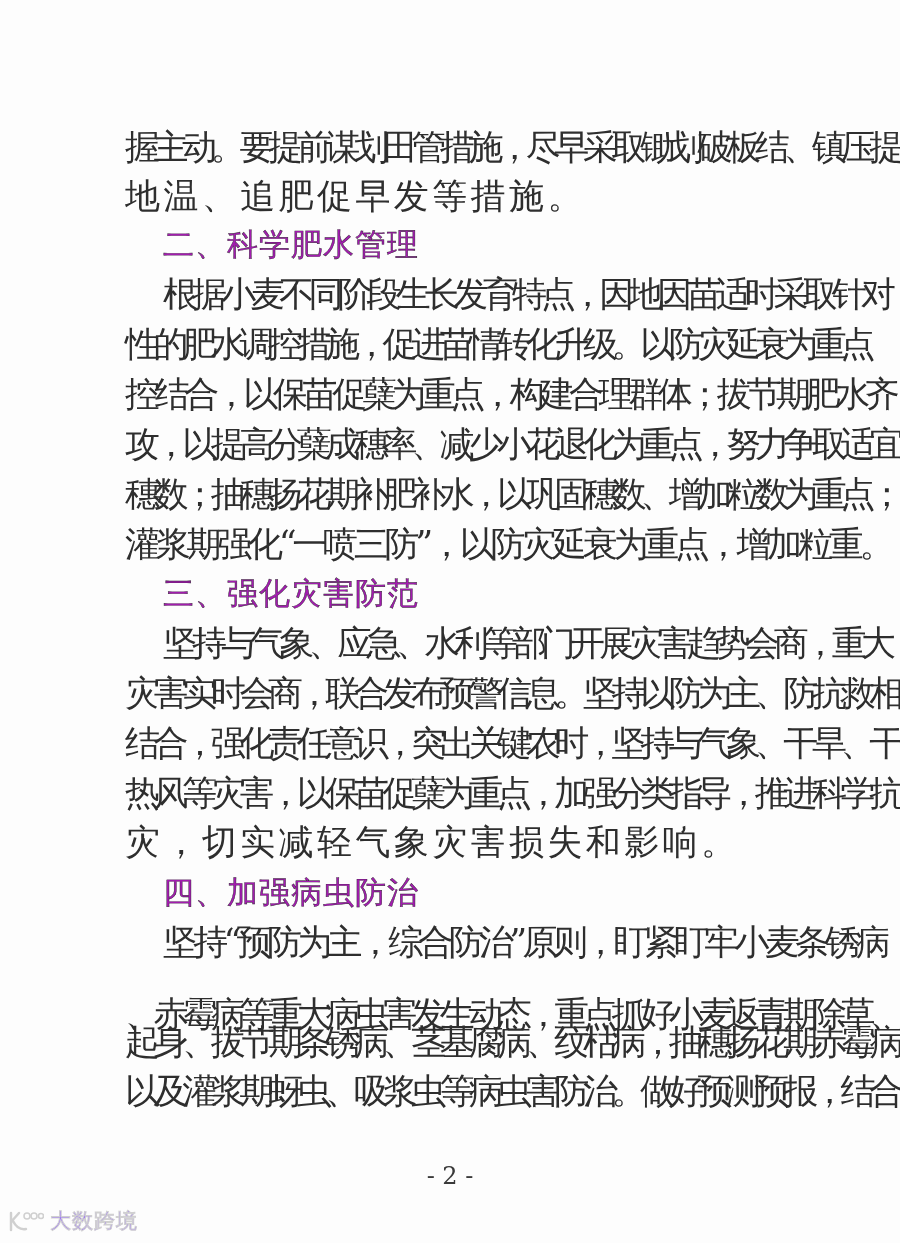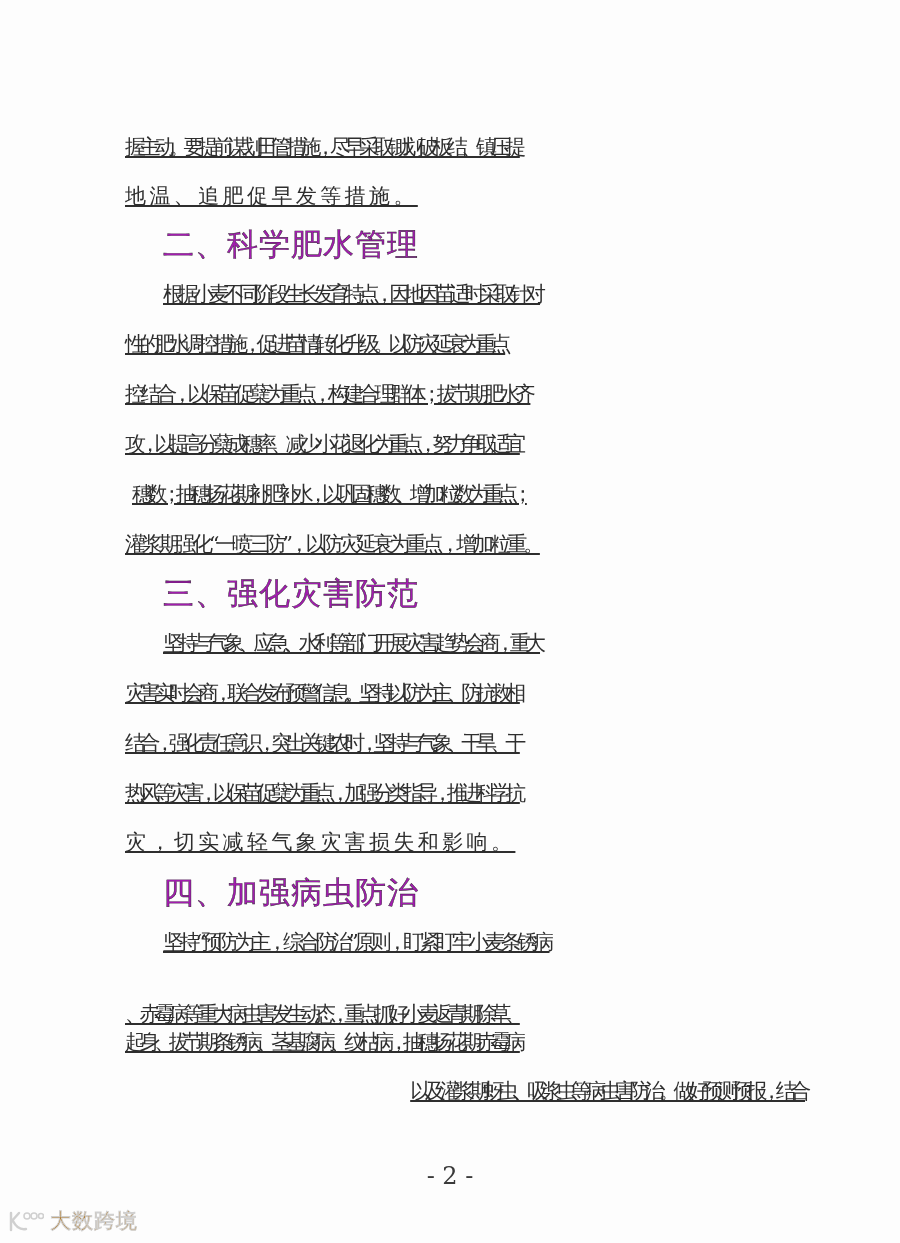--- a/index.html
+++ b/index.html
@@ -19,26 +19,25 @@
     position: absolute;
     left: 0; top: 0;
     width: 900px;
     height: 1243px;
     background: #fdfdfd;
   }
   .line {
     position: absolute;
     left: 125px;
     width: 680px;
-    font-size: 21px;
+    font-size: 35px;
     line-height: 40px;
     letter-spacing: 3.4px;
     white-space: nowrap;
     color: #2e2e2e;
-    text-decoration: underline;
   }
   .line.indent { left: 163px; }
   .heading {
     position: absolute;
     left: 163px;
     font-family: "DejaVu Sans", "Liberation Sans", sans-serif;
     font-size: 31px;
     line-height: 40px;
     font-weight: normal;
     letter-spacing: 1px;
@@ -66,38 +65,38 @@
     gap: 6px;
     opacity: 0.85;
   }
   .wm-logo {
     width: 36px; height: 24px;
     position: relative;
   }
   .wm-text {
     font-family: "DejaVu Sans", "Liberation Sans", sans-serif;
     font-size: 21px;
-    color: #a16207;
+    color: #8b5cf6;
     -webkit-text-stroke: 1px #c9c9c9;
     letter-spacing: 1px;
   }
 </style>
 </head>
 <body>
 
 <div class="page">
   <div id="lines">
       <div class="line" style="top: 127px; letter-spacing: -6.37778px;">握主动。要提前谋划田管措施，尽早采取锄划破板结、镇压提</div>
       <div class="line" style="top: 176px;">地温、追肥促早发等措施。</div>
       <div class="heading" style="top: 224px;">二、科学肥水管理</div>
       <div class="line indent" style="top: 274px; letter-spacing: -5.92px;">根据小麦不同阶段生长发育特点，因地因苗适时采取针对</div>
       <div class="line" style="top: 324px; letter-spacing: -6.37778px;">性的肥水调控措施，促进苗情转化升级。以防灾延衰为重点</div>
       <div class="line" style="top: 374px; letter-spacing: -5.40769px;">控结合，以保苗促蘖为重点，构建合理群体；拔节期肥水齐</div>
       <div class="line" style="top: 424px; letter-spacing: -6.37778px;">攻，以提高分蘖成穗率、减少小花退化为重点，努力争取适宜</div>
-      <div class="line" style="top: 474px; letter-spacing: -6.37778px; margin-left: 7px;">穗数；抽穗扬花期补肥补水，以巩固穗数、增加粒数为重点；</div>
+      <div class="line" style="top: 474px; letter-spacing: -6.37778px;">穗数；抽穗扬花期补肥补水，以巩固穗数、增加粒数为重点；</div>
       <div class="line" style="top: 524px; letter-spacing: -4.25385px;">灌浆期强化“一喷三防”，以防灾延衰为重点，增加粒重。</div>
       <div class="heading" style="top: 573px;">三、强化灾害防范</div>
       <div class="line indent" style="top: 623px; letter-spacing: -5.92px;">坚持与气象、应急、水利等部门开展灾害趋势会商，重大</div>
       <div class="line" style="top: 673px; letter-spacing: -6.37778px;">灾害实时会商，联合发布预警信息。坚持以防为主、防抗救相</div>
       <div class="line" style="top: 723px; letter-spacing: -6.37778px;">结合，强化责任意识，突出关键农时，坚持与气象、干旱、干</div>
       <div class="line" style="top: 773px; letter-spacing: -6.37778px;">热风等灾害，以保苗促蘖为重点，加强分类指导，推进科学抗</div>
       <div class="line" style="top: 822px;">灾，切实减轻气象灾害损失和影响。</div>
       <div class="heading" style="top: 872px;">四、加强病虫防治</div>
       <div class="line indent" style="top: 922px; letter-spacing: -4.72px;">坚持“预防为主，综合防治”原则，盯紧盯牢小麦条锈病</div>
       <div class="line" style="top: 972px; letter-spacing: -6.37778px; margin-top: 22px;">、赤霉病等重大病虫害发生动态，重点抓好小麦返青期除草、</div>

